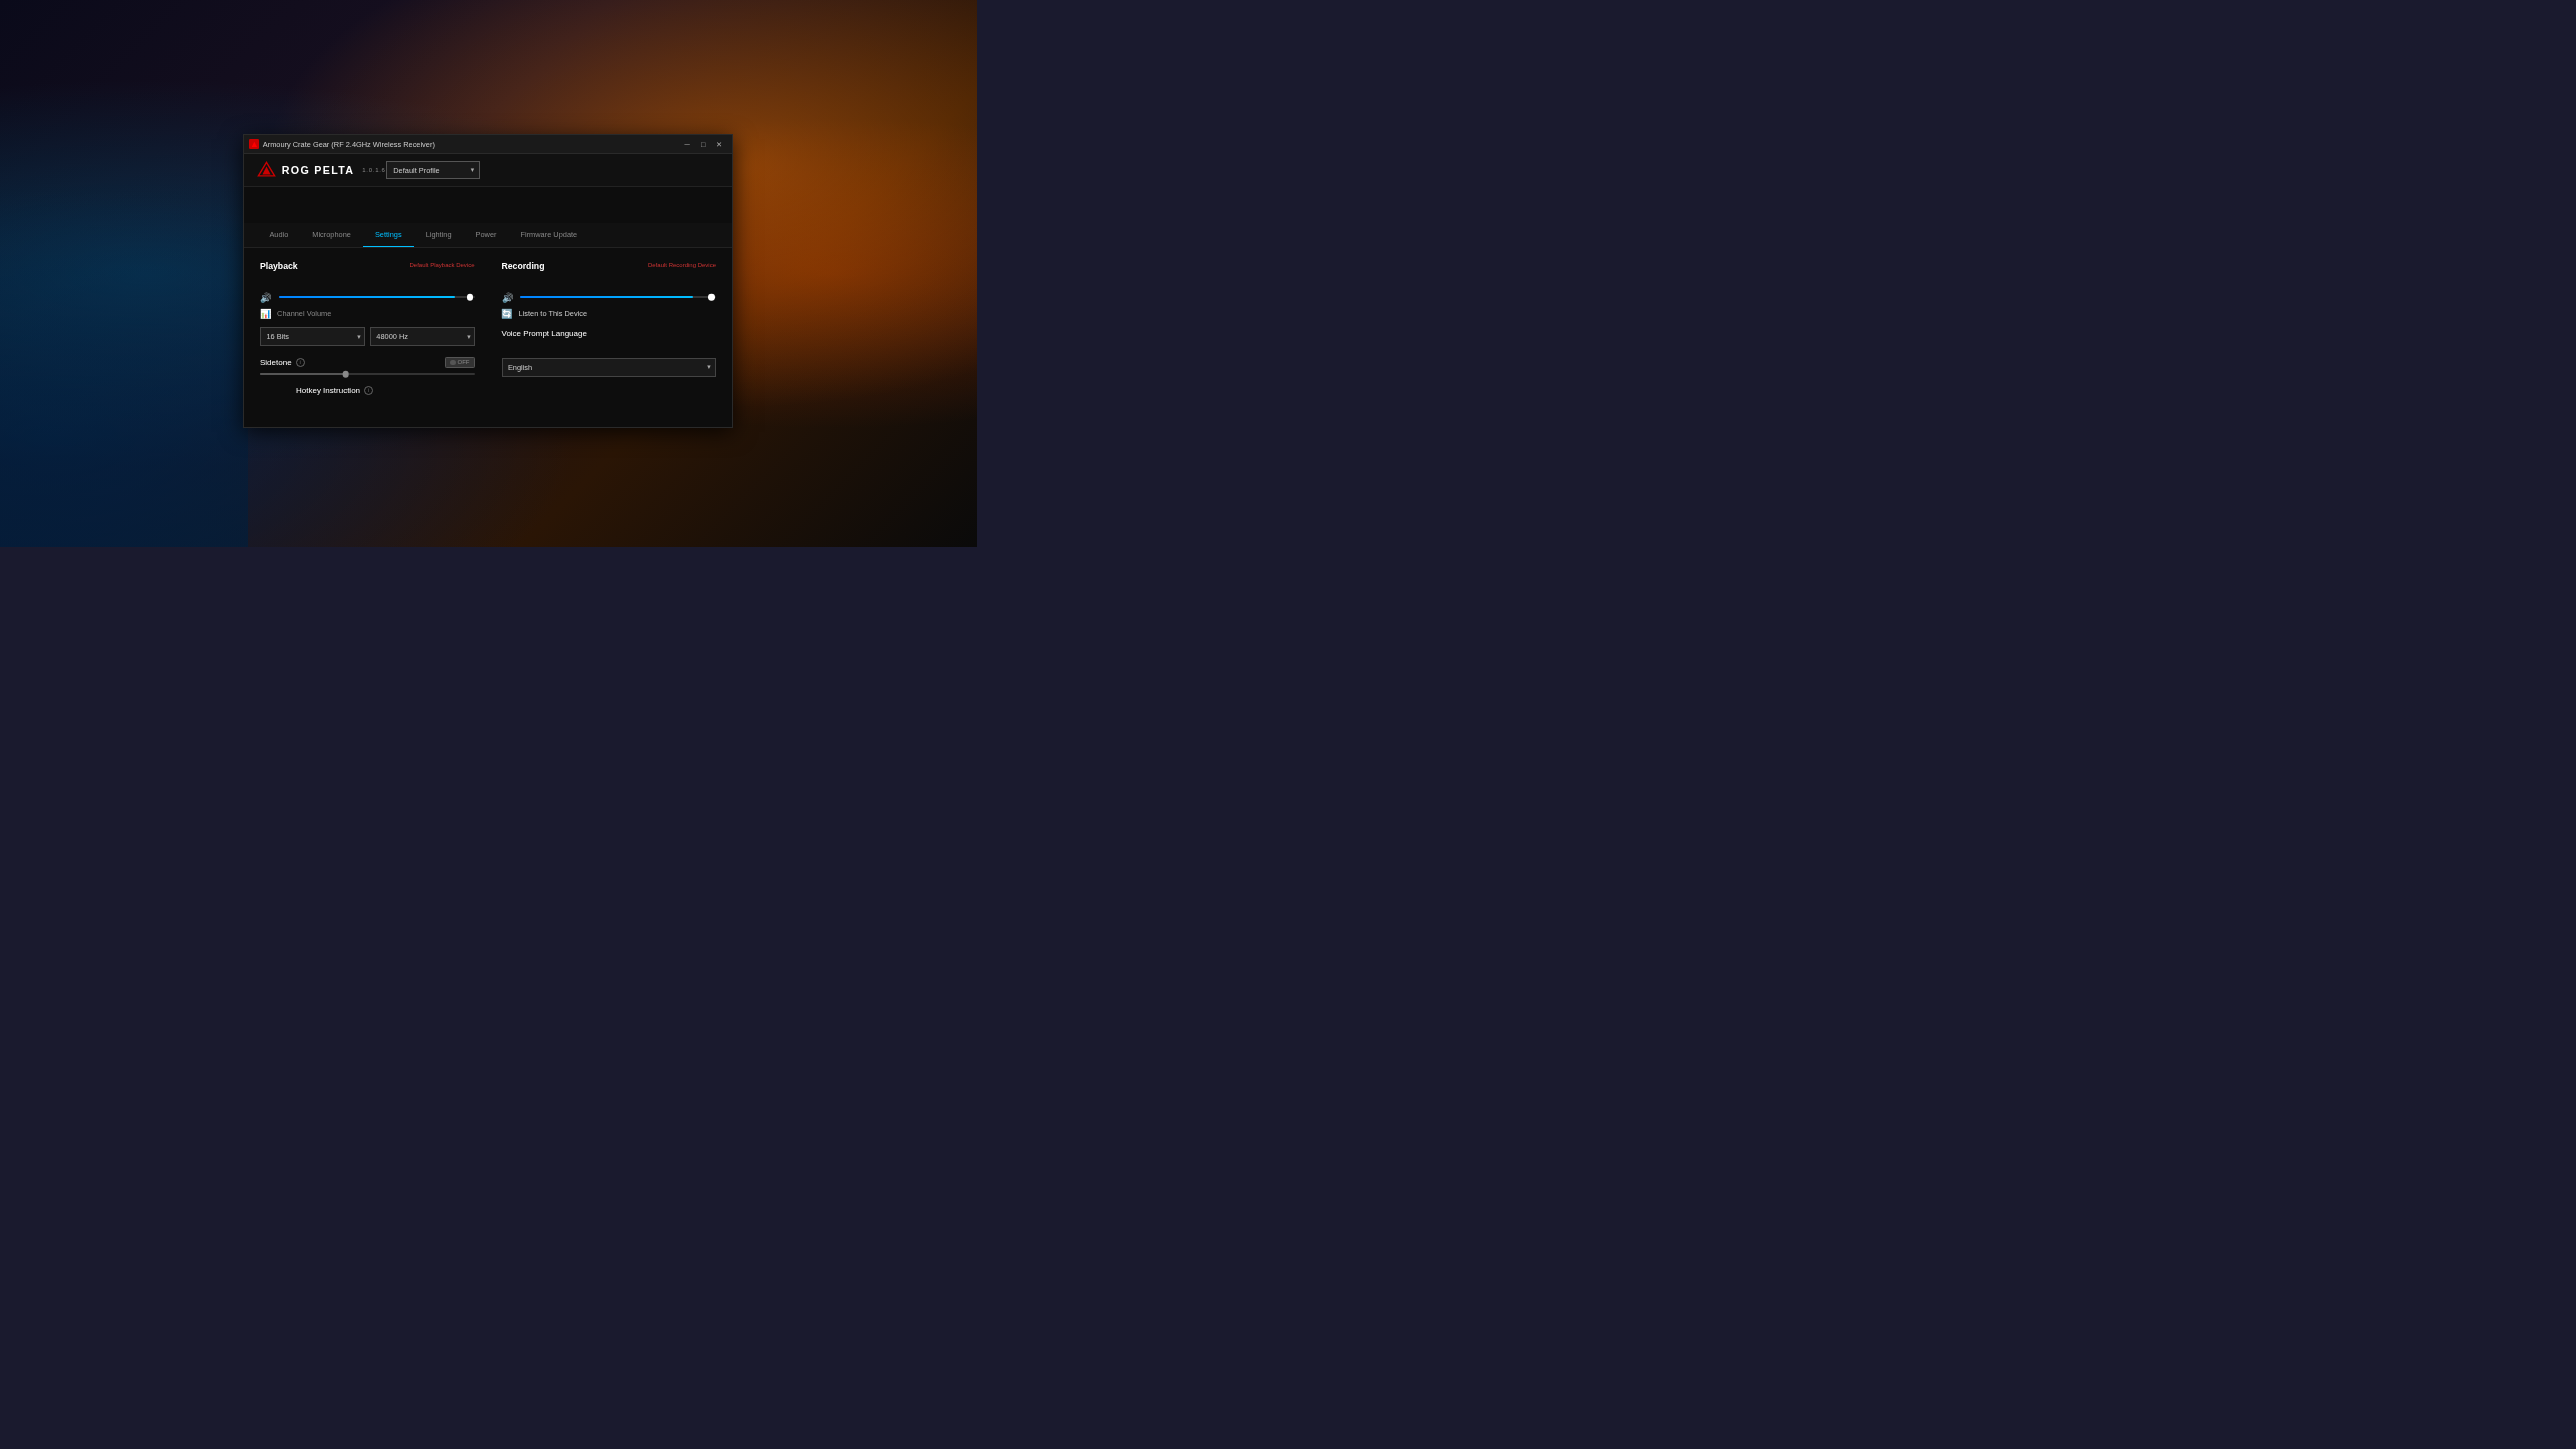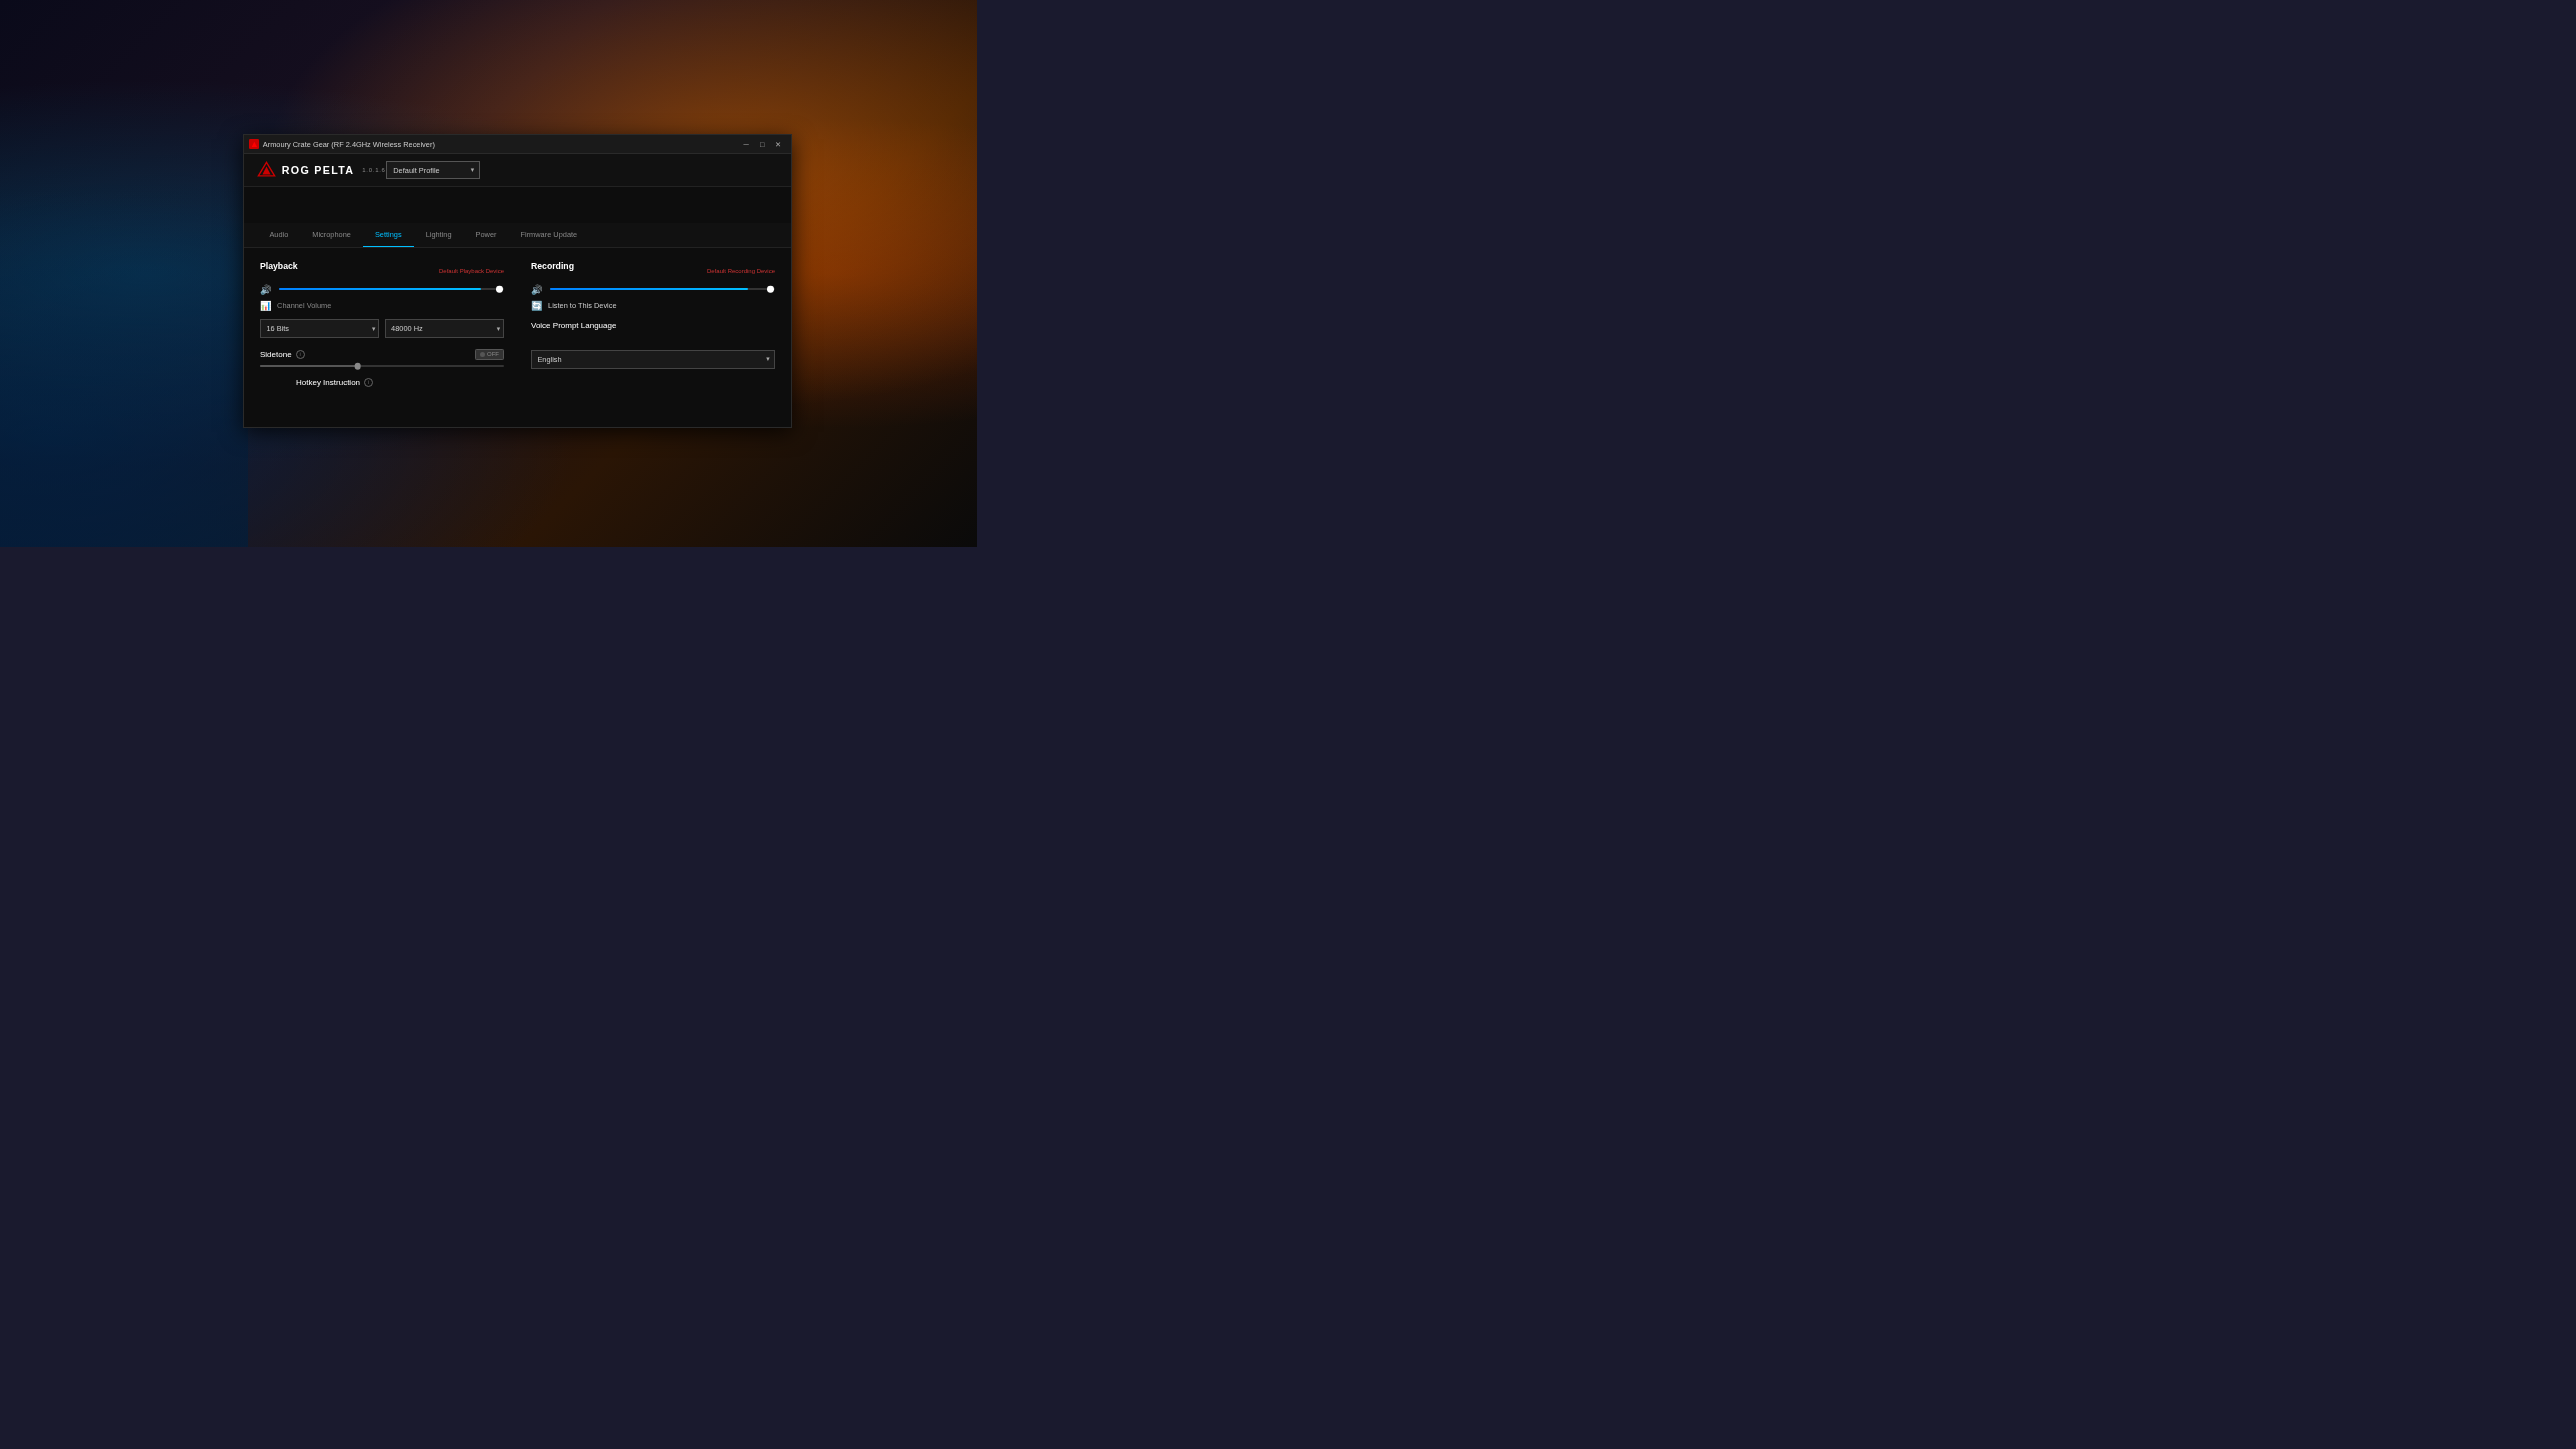--- a/index.html
+++ b/index.html
@@ -33,21 +33,21 @@
       height: 547px;
       z-index: 1;
       background:
         linear-gradient(to bottom, transparent 30%, rgba(0,30,60,0.7) 100%);
     }
 
     .window {
       position: absolute;
       left: 243px;
       top: 134px;
-      width: 549px;
+      width: 490px;
       height: 294px;
       background: #0d0d0d;
       border: 0.7px solid #2a2a2a;
       z-index: 10;
       display: flex;
       flex-direction: column;
       box-shadow: 0 5.4px 21.5px rgba(0,0,0,0.8);
     }
 
     .title-bar {
@@ -202,22 +202,22 @@
     .section-subtitle {
       color: #cc3333;
       font-size: 6px;
       float: right;
       margin-top: 1.3px;
     }
 
     .section-header {
       display: flex;
       justify-content: space-between;
-      align-items: flex-end;
-      margin-bottom: 10px;
+      align-items: flex-start;
+      margin-bottom: 18px;
     }
 
     .volume-row {
       display: flex;
       align-items: center;
       gap: 5.4px;
       margin-bottom: 5.4px;
     }
 
     .vol-icon {

